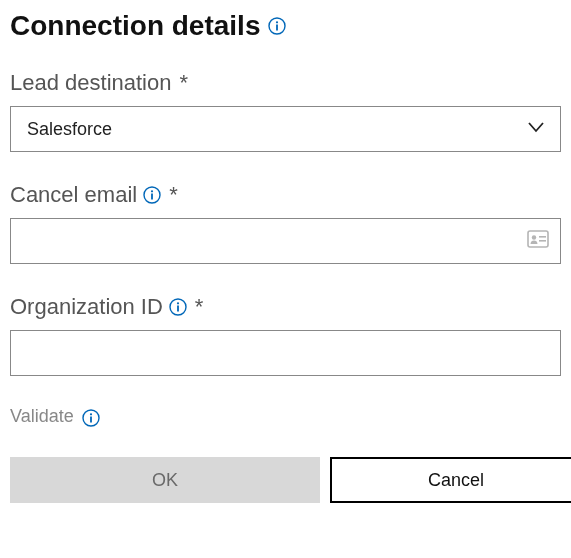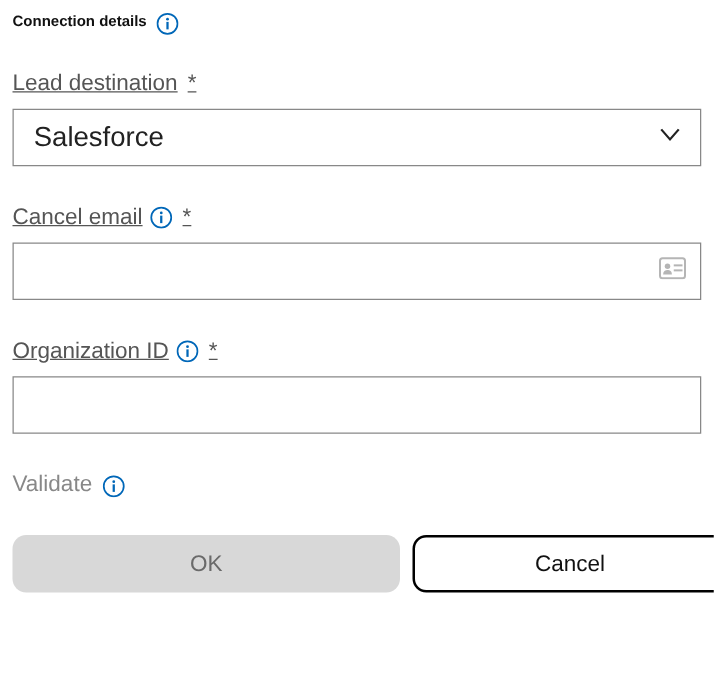--- a/index.html
+++ b/index.html
@@ -7,52 +7,52 @@
       margin: 0;
       padding: 0;
     }
     body {
       font-family: "Segoe UI", -apple-system, BlinkMacSystemFont, sans-serif;
       background: #fff;
       padding: 10px 10px 10px 10px;
       width: 571px;
     }
     .section-title {
-      font-size: 12px;
+      font-size: 28px;
       font-weight: 700;
       color: #111;
       display: flex;
+      align-items: center;
       gap: 8px;
       margin-bottom: 28px;
     }
     .field-group {
       margin-bottom: 30px;
     }
     .field-label {
-      font-size: 18px;
+      font-size: 22px;
       color: #555;
       display: flex;
       gap: 6px;
       margin-bottom: 10px;
-      text-decoration: underline;
     }
     .required {
       color: #555;
       margin-left: 2px;
     }
     .select-wrapper {
       position: relative;
       width: 100%;
     }
     .select-control {
       width: 100%;
       height: 46px;
       border: 1px solid #888;
       background: #fff;
-      font-size: 22px;
+      font-size: 18px;
       color: #222;
       padding: 0 44px 0 16px;
       display: flex;
       align-items: center;
       cursor: pointer;
     }
     .chevron {
       position: absolute;
       right: 14px;
       top: 50%;
@@ -93,21 +93,20 @@
       gap: 10px;
     }
     .btn {
       flex: 0 0 auto;
       height: 46px;
       font-size: 18px;
       display: flex;
       align-items: center;
       justify-content: center;
       cursor: pointer;
-      border-radius: 11px;
     }
     .btn-ok {
       background: #d8d8d8;
       color: #6a6a6a;
       border: none;
       width: 310px;
     }
     .btn-cancel {
       background: #fff;
       color: #111;

